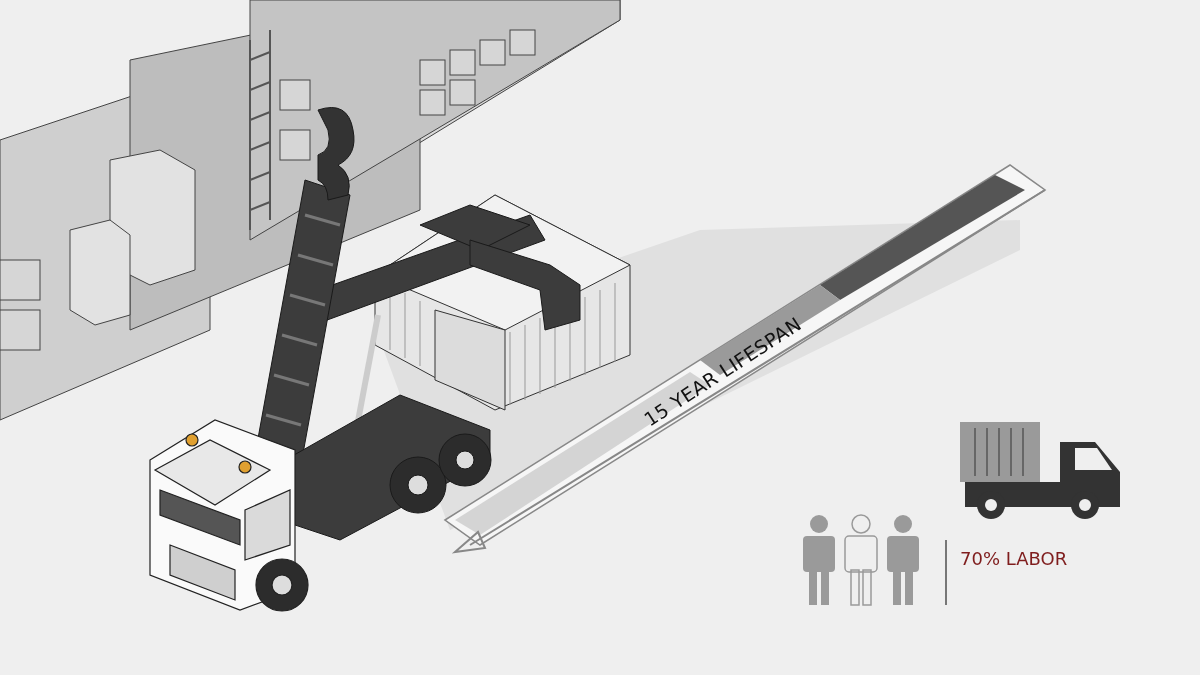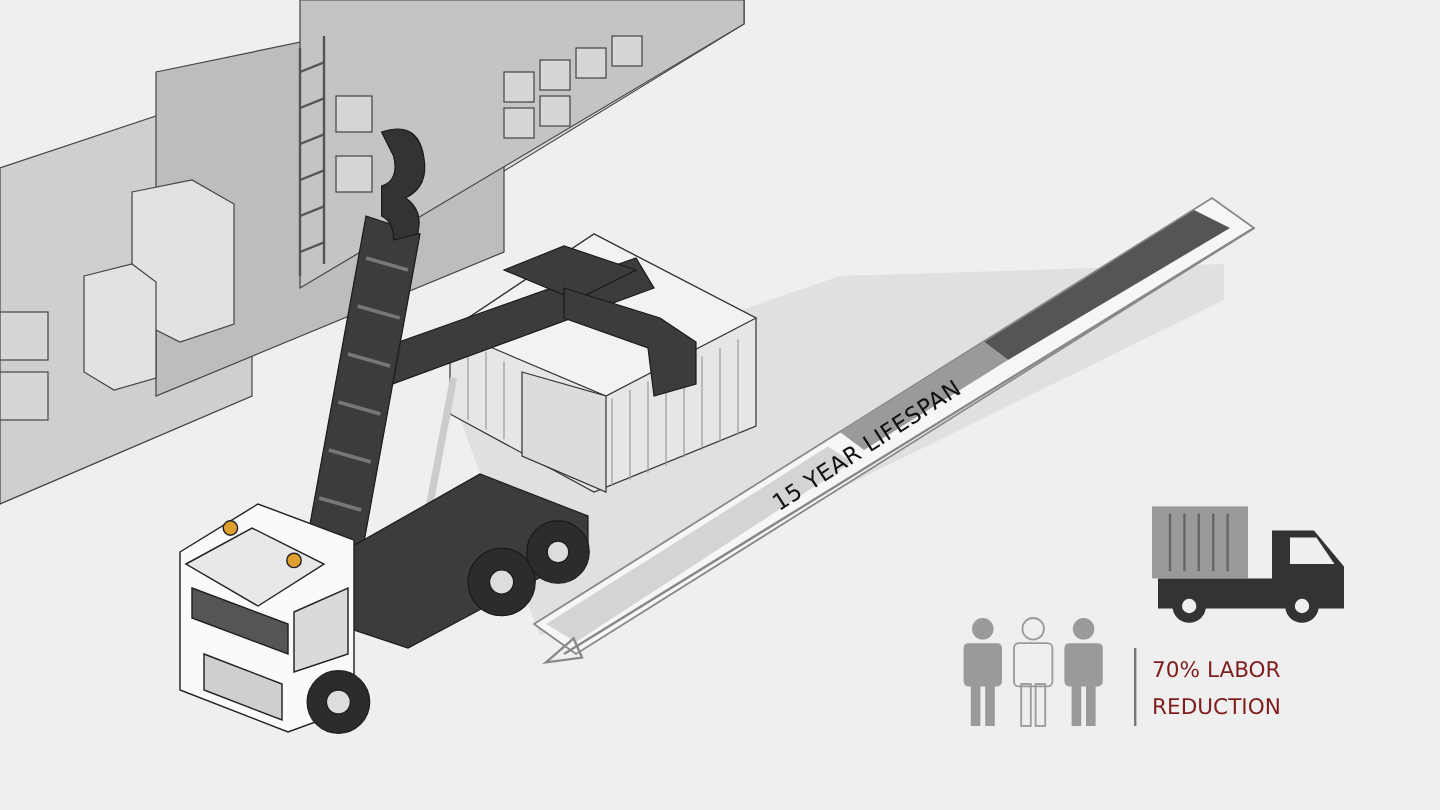--- a/index.html
+++ b/index.html
@@ -151,14 +151,13 @@
         <rect x="851" y="570" width="8" height="35"></rect>
         <rect x="863" y="570" width="8" height="35"></rect>
     </g>
     <line x1="946" y1="540" x2="946" y2="605" stroke="#777" stroke-width="2"></line>
   </g>
 </svg>
 
 <div class="lifespan-label">15 YEAR LIFESPAN</div>
 <div class="stat-label">
   <div>70% LABOR</div>
-  <div>REDUCTION</div>
 </div>
 
 </body></html>

